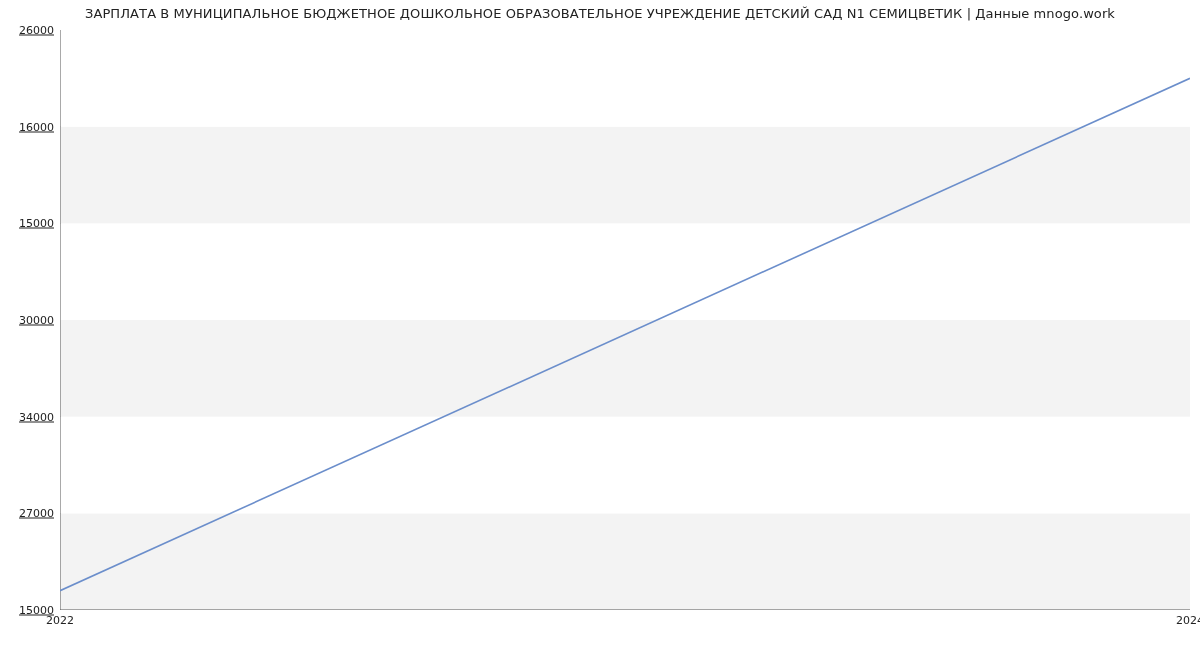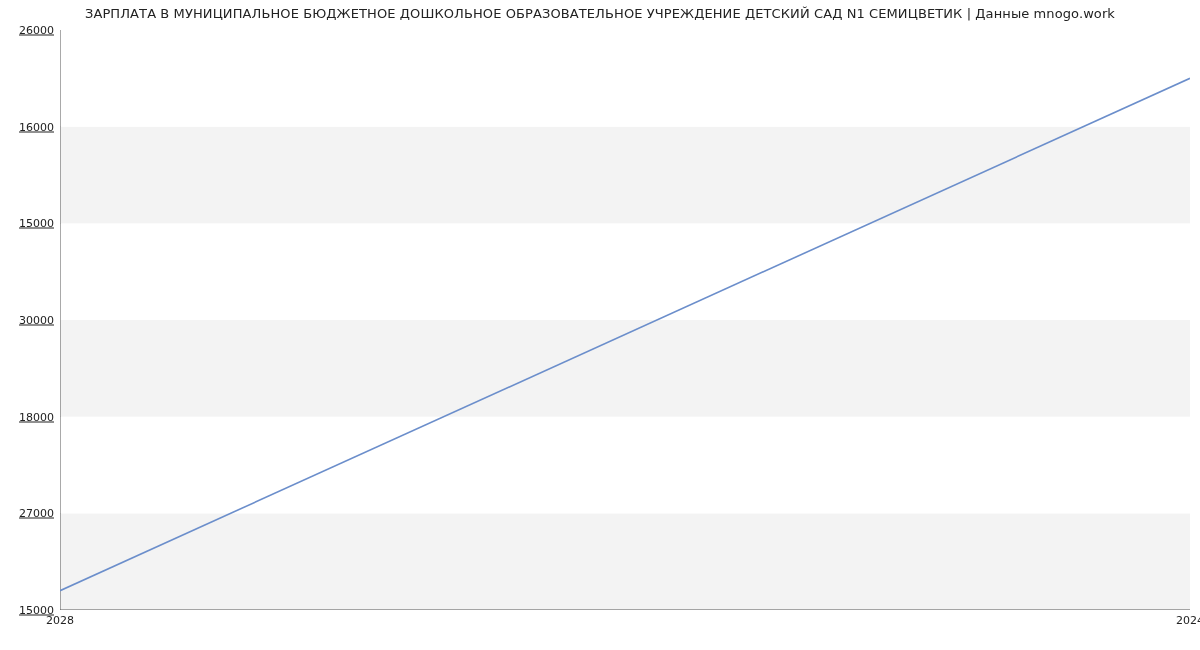--- a/index.html
+++ b/index.html
@@ -87,21 +87,21 @@
     <g stroke="#555" stroke-width="1">
       <line x1="0" y1="580" x2="0" y2="585"></line>
       <line x1="1130" y1="580" x2="1130" y2="585"></line>
     </g>
 
     <polyline points="0,560.667 1130,48.333" fill="none" stroke="#6b8ecb" stroke-width="1.6"></polyline>
   </svg>
 
   <div class="ytick-label" style="top:610px">15000</div>
   <div class="ytick-label" style="top:513.333px">27000</div>
-  <div class="ytick-label" style="top:416.667px">18000</div>
+  <div class="ytick-label" style="top:416.667px">34000</div>
   <div class="ytick-label" style="top:320px">30000</div>
   <div class="ytick-label" style="top:223.333px">15000</div>
   <div class="ytick-label" style="top:126.667px">16000</div>
   <div class="ytick-label" style="top:30px">26000</div>
 
-  <div class="xtick-label" style="left:60px">2028</div>
+  <div class="xtick-label" style="left:60px">2022</div>
   <div class="xtick-label" style="left:1190px">2024</div>
 </div>
 
 </body></html>

